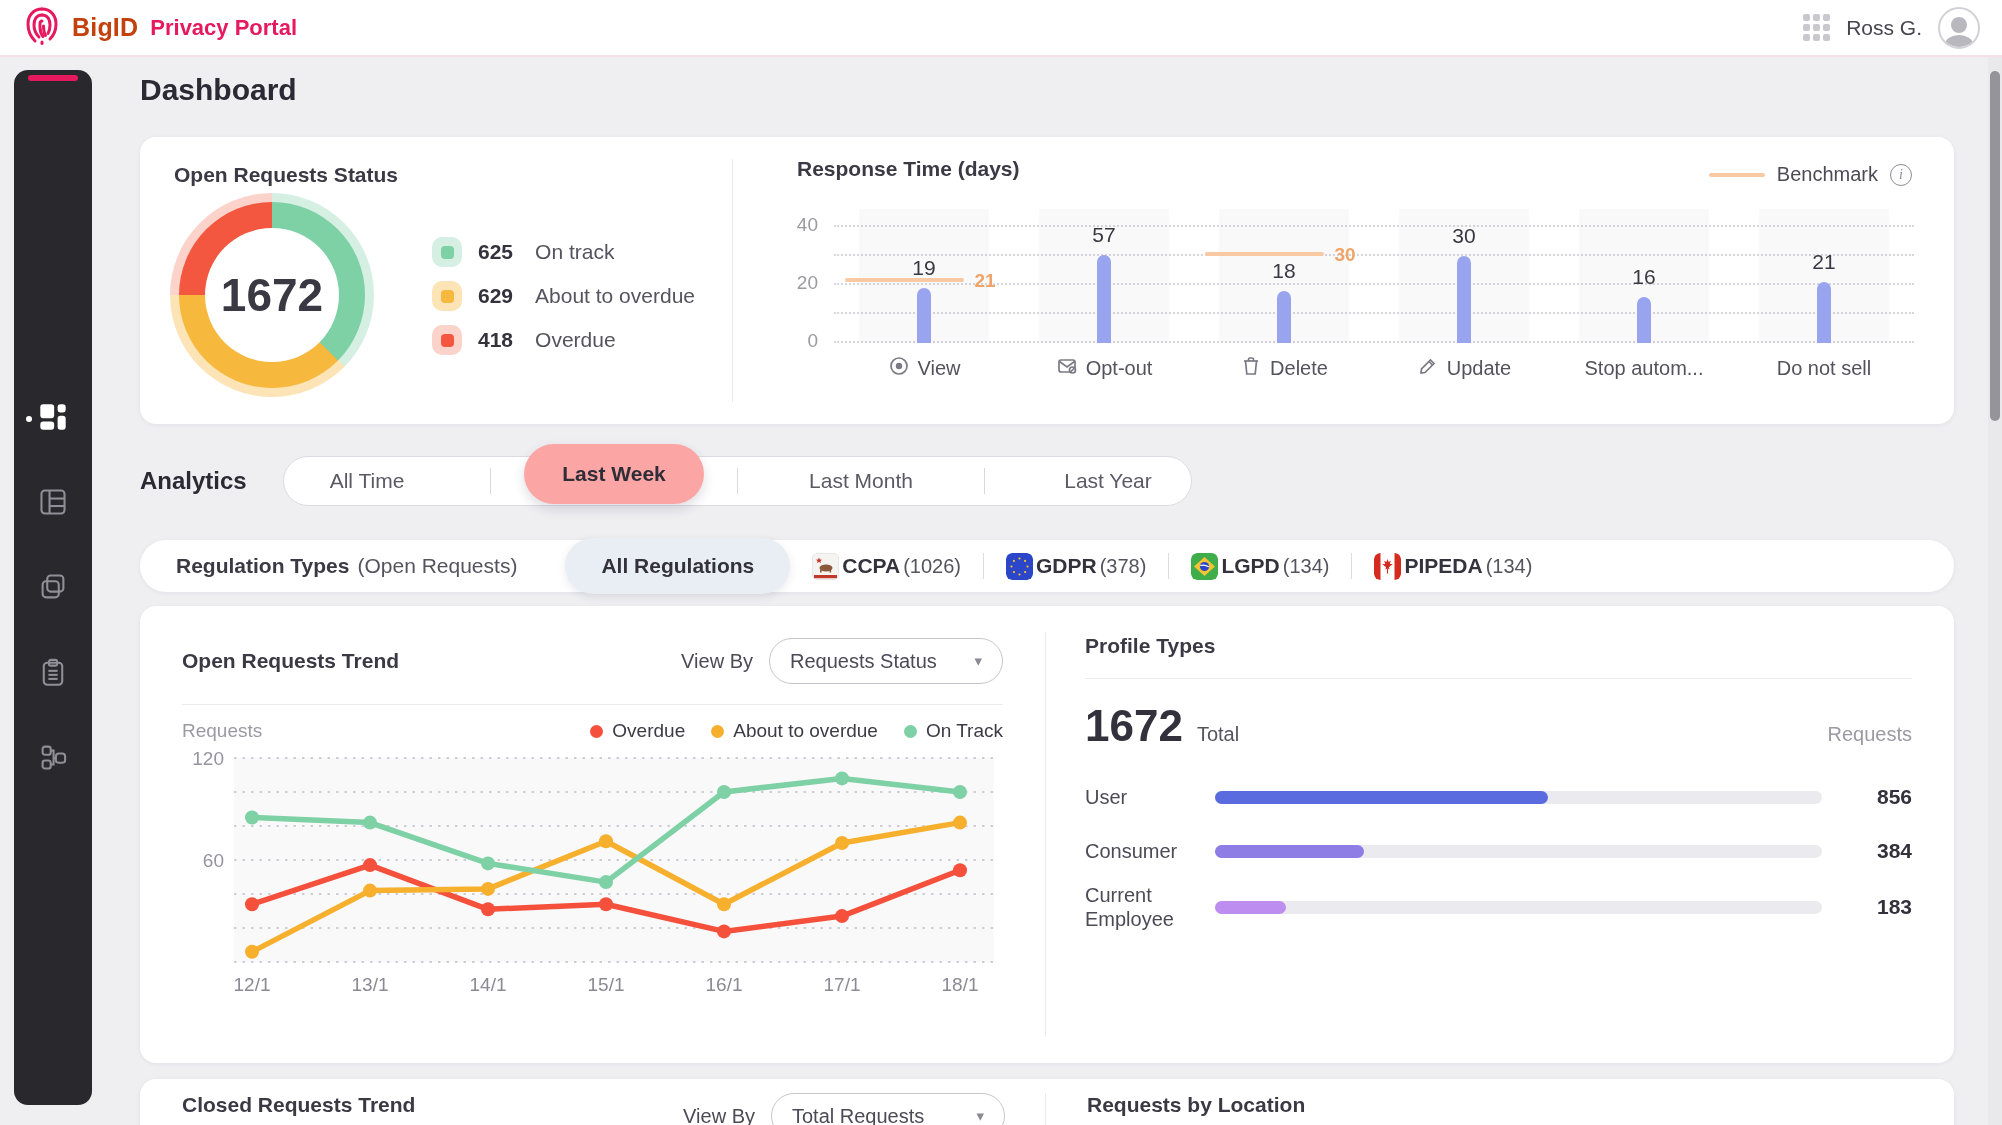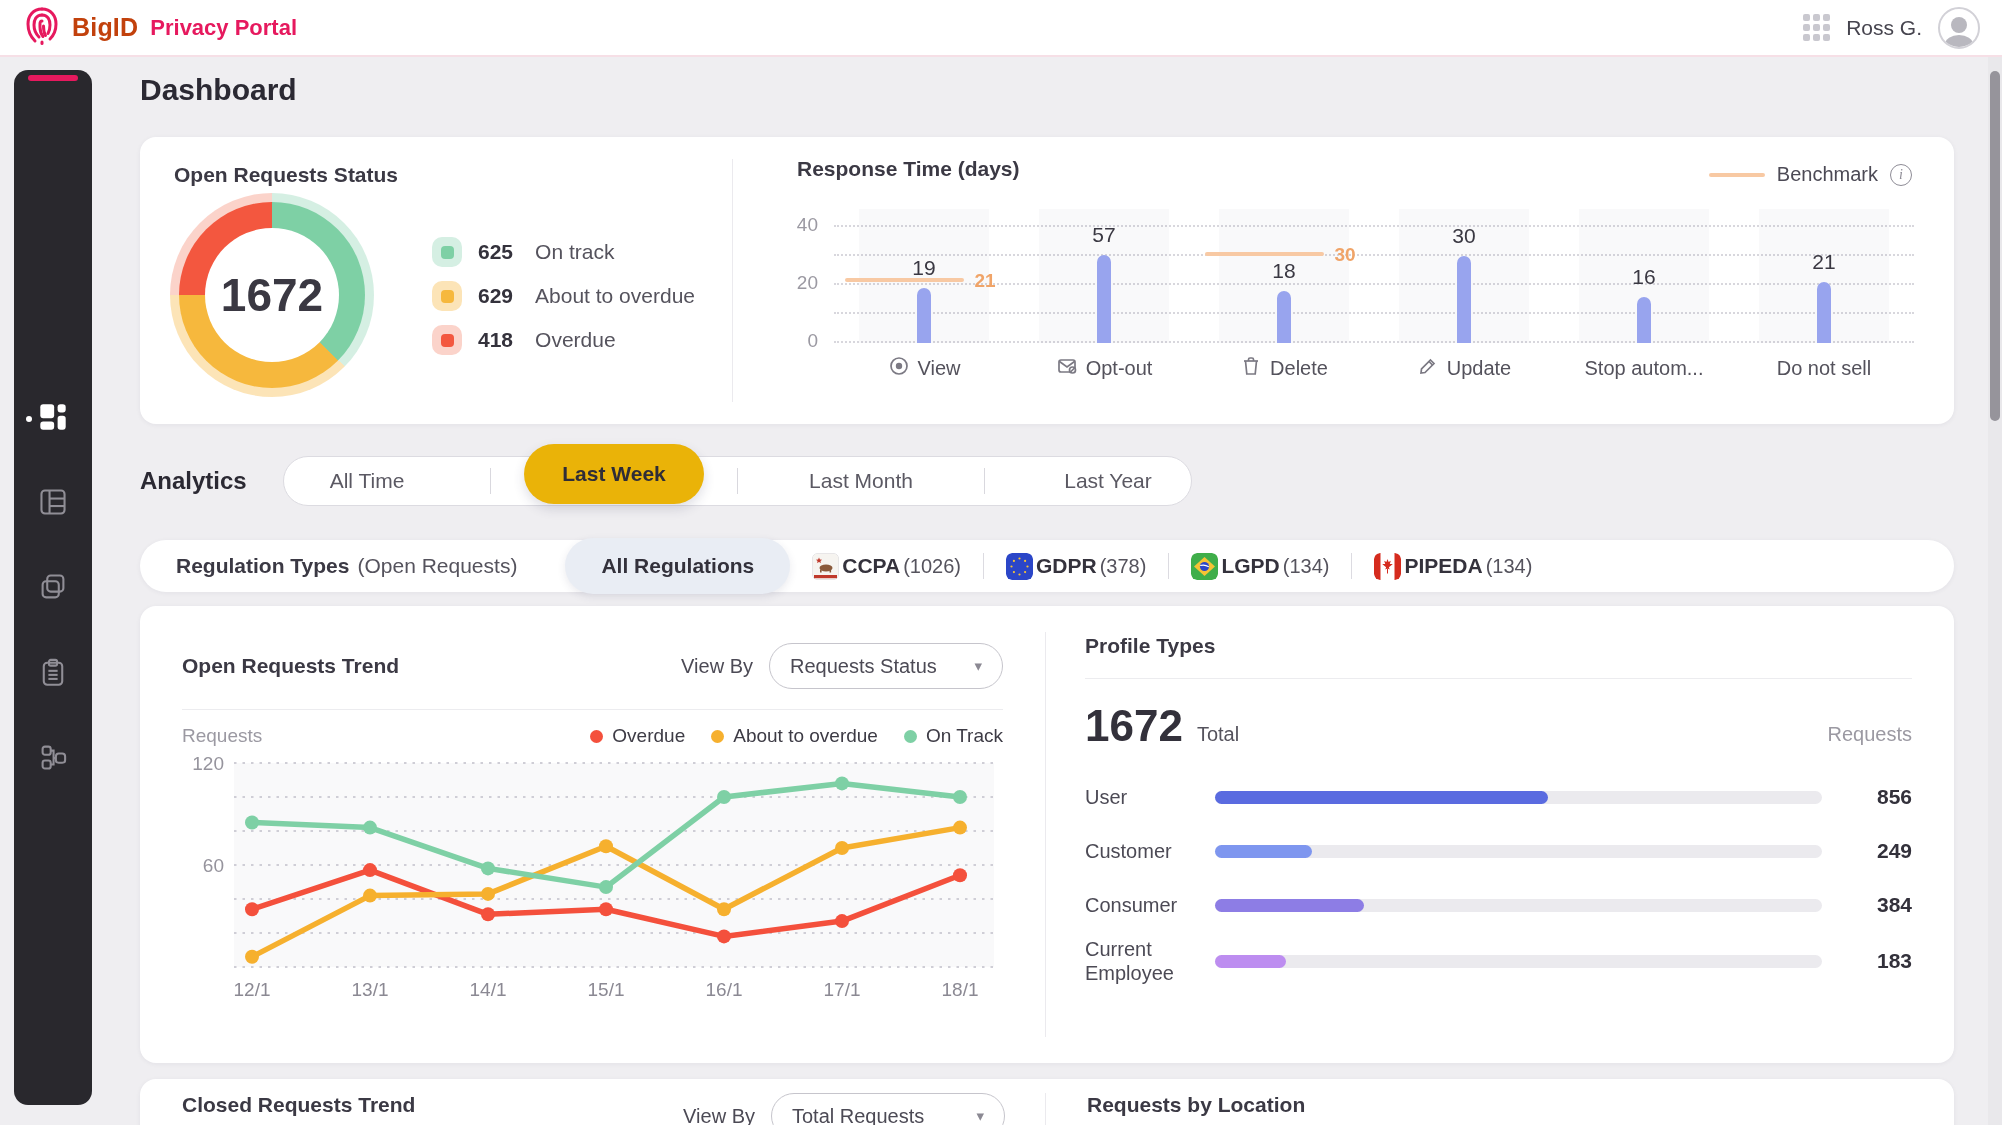--- a/index.html
+++ b/index.html
@@ -80,40 +80,40 @@
   .rt-cat svg { flex:none; }
 
   
   .analytics-row { margin-top:32px; display:flex; align-items:center; height:50px; }
   .analytics-title { font-size:24px; font-weight:bold; color:#2b2933; width:143px; }
   .tabs { display:flex; align-items:center; height:50px; background:#fff; border:1px solid #dcdbe1;
     border-radius:26px; position:relative;gap:40px; }
   .tab { width:166px; height:50px; display:flex; align-items:center; justify-content:center;
     font-size:21px; color:#5b5963; cursor:pointer; position:relative; z-index:1; }
   .tab-divider { width:1px; height:26px; background:#d9d8de; z-index:0; }
-  .tab.selected { background:#eab308; width:180px; height:60px; margin:-5px -7px 10px; border-radius:30px;
+  .tab.selected { background:#fca5a5; width:180px; height:60px; margin:-5px -7px 10px; border-radius:30px;
     box-shadow:0 5px 12px rgba(50,50,90,.16); font-weight:bold; color:#2f2d37; z-index:2; }
 
   
   .reg-card { margin-top:34px; height:52px; border-radius:36px; display:flex; align-items:center; padding:0 36px; position:relative; }
   .reg-label { font-size:21px; font-weight:bold; color:#3b3944; }
   .reg-sublabel { font-size:21px; color:#55535d; margin-left:8px; }
   .reg-tabs { display:flex; align-items:center; margin-left:48px; }
   .reg-all { height:56px; padding:0 36px; display:flex; align-items:center; background:#e9edf4;
     border-radius:28px; font-size:21px; font-weight:bold; color:#33313b; box-shadow:0 3px 8px rgba(50,50,90,.10); cursor:pointer; }
   .reg-item { display:flex; align-items:center; gap:3px; padding:0 22px; cursor:pointer; }
   .reg-name { font-size:21px; font-weight:bold; color:#34323c; }
   .reg-count { font-size:20px; color:#55535d; }
   .reg-divider { width:1px; height:26px; background:#dcdbe1; }
   .flag { width:27px; height:27px; border-radius:6px; overflow:hidden; flex:none; }
 
   
   .big-card { margin-top:14px; height:457px; position:relative; }
   .big-card .vdivider { left:905px; top:26px; bottom:26px; }
-  .left-panel { position:absolute; left:0; top:0; width:905px; padding:37px 42px 0 42px; }
+  .left-panel { position:absolute; left:0; top:12px; width:905px; padding:20px 42px 0 42px; }
   .panel-head { display:flex; align-items:center; justify-content:space-between; }
   .viewby { display:flex; align-items:center; gap:16px; }
   .viewby-label { font-size:20px; color:#4c4a55; }
   .select-pill { width:234px; height:46px; border:1.5px solid #c6c5cc; border-radius:23px; background:#fff;
     display:flex; align-items:center; justify-content:space-between; padding:0 20px; cursor:pointer; }
   .select-value { font-size:20px; color:#4c4a55; }
   .caret { font-size:15px; color:#8b8993; }
   .hdivider { height:1px; background:#ececef; margin-top:20px; }
   .trend-legend-row { display:flex; align-items:center; margin-top:15px; }
   .axis-label { font-size:19px; color:#9b99a2; }
@@ -558,27 +558,20 @@
         </div>
         <div class="pt-rows" id="pt-rows">
           <div class="pt-row">
             <span class="pt-row-label">User</span>
             <div class="pt-track">
                 <div class="pt-fill" style="width: 54.8718%; background: rgb(90, 107, 224);"></div>
               </div>
             <span class="pt-value">856</span>
           </div>
           <div class="pt-row">
-            <span class="pt-row-label">Customer</span>
-            <div class="pt-track">
-                <div class="pt-fill" style="width: 15.9615%; background: rgb(126, 150, 239);"></div>
-              </div>
-            <span class="pt-value">249</span>
-          </div>
-          <div class="pt-row">
             <span class="pt-row-label">Consumer</span>
             <div class="pt-track">
                 <div class="pt-fill" style="width: 24.6154%; background: rgb(141, 125, 229);"></div>
               </div>
             <span class="pt-value">384</span>
           </div>
           <div class="pt-row">
             <span class="pt-row-label">Current Employee</span>
             <div class="pt-track">
                 <div class="pt-fill" style="width: 11.7308%; background: rgb(189, 141, 240);"></div>

